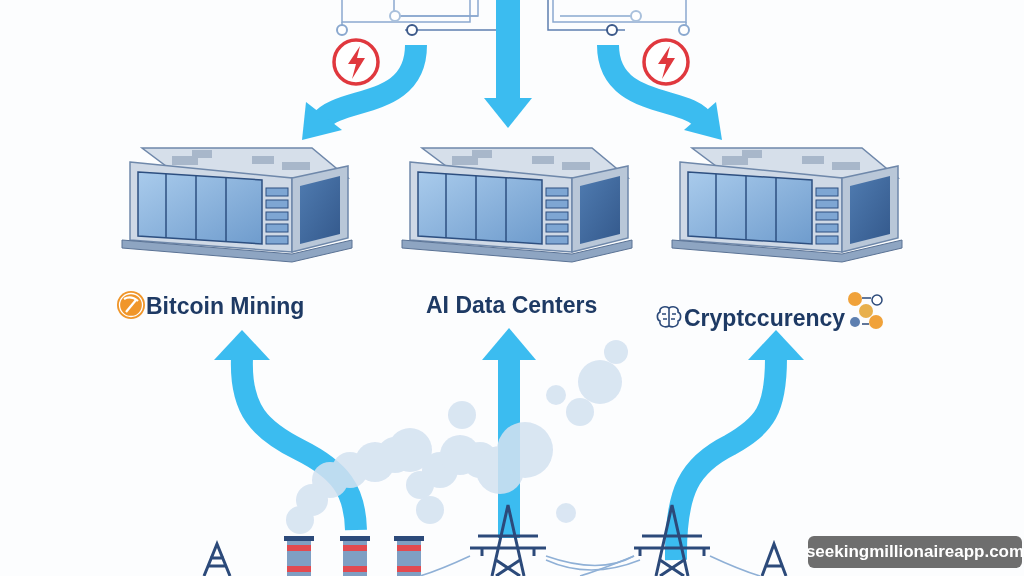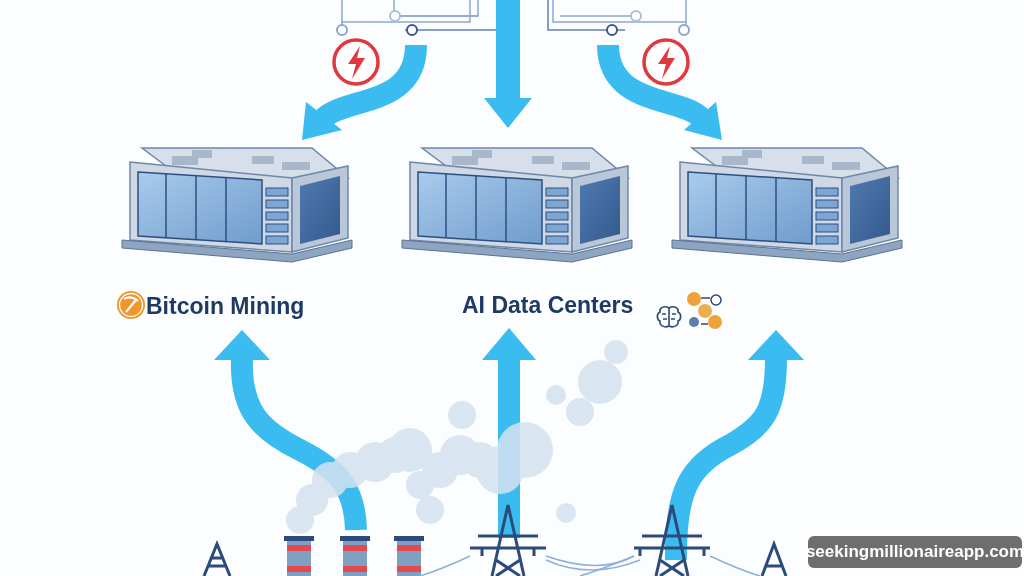--- a/index.html
+++ b/index.html
@@ -212,33 +212,34 @@
     <svg width="30" height="30" viewBox="0 0 30 30">
         <circle cx="15" cy="15" r="14" fill="#f0962a"></circle>
         <circle cx="15" cy="15" r="11.5" fill="none" stroke="#fff" stroke-width="1.3"></circle>
         <path d="M8 9 Q15 5 22 11" stroke="#fff" stroke-width="2.2" fill="none"></path>
         <path d="M10 22 L20 10" stroke="#fff" stroke-width="2.2"></path>
       </svg>
   </span>
   <span>Bitcoin Mining</span>
 </div>
 
-<div class="label" style="left:426px;top:292px;margin-left:36px;">
+<div class="label" style="left:426px;top:292px;">
   <span>AI Data Centers</span>
 </div>
 
 <div class="label" style="left:654px;top:290px;">
   <span style="display:inline-block;width:30px;height:30px;">
     <svg width="30" height="30" viewBox="0 0 30 30" fill="none" stroke="#2c4a7a" stroke-width="1.6">
         <path d="M15 5 V25"></path>
         <path d="M15 6 C 10 3, 5 6, 6 10 C 2 12, 3 18, 6 19 C 5 24, 11 26, 15 24"></path>
         <path d="M15 6 C 20 3, 25 6, 24 10 C 28 12, 27 18, 24 19 C 25 24, 19 26, 15 24"></path>
         <path d="M8 12 H12 M18 12 H22 M9 17 H13 M17 17 H21"></path>
       </svg>
   </span>
+  <span>Cryptccurency</span>
   <span style="display:inline-block;width:42px;height:42px;">
     <svg width="42" height="42" viewBox="0 0 42 42">
         <circle cx="10" cy="9" r="7" fill="#f0a23a"></circle>
         <circle cx="21" cy="21" r="7" fill="#e8b04c"></circle>
         <circle cx="31" cy="32" r="7" fill="#f0a23a"></circle>
         <circle cx="10" cy="32" r="5" fill="#5d7fb0"></circle>
         <circle cx="32" cy="10" r="5" fill="#fff" stroke="#2c4a7a" stroke-width="1.5"></circle>
         <path d="M17 8 H26 M17 34 H24" stroke="#2c4a7a" stroke-width="1.5"></path>
       </svg>
   </span>

